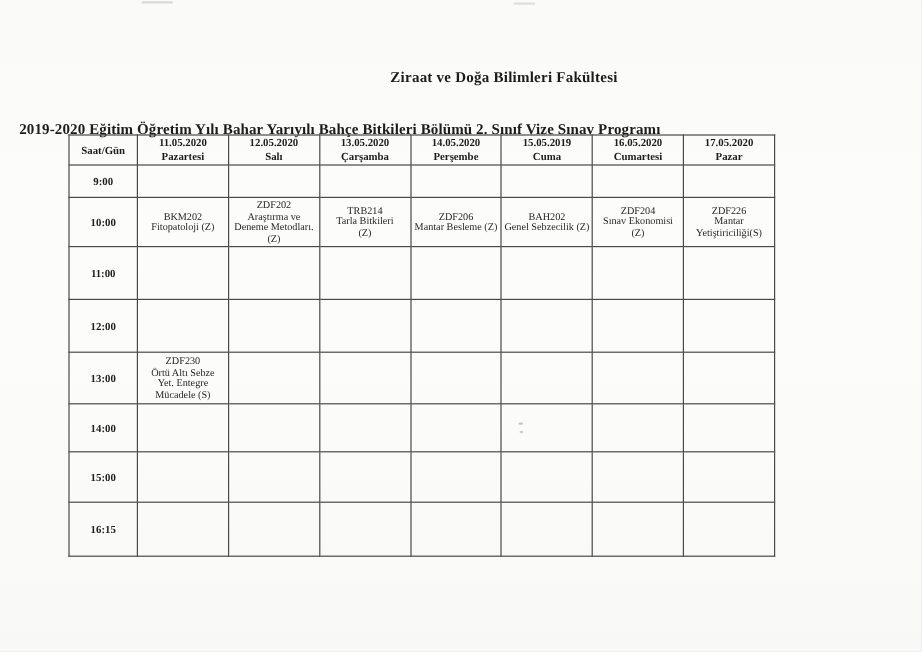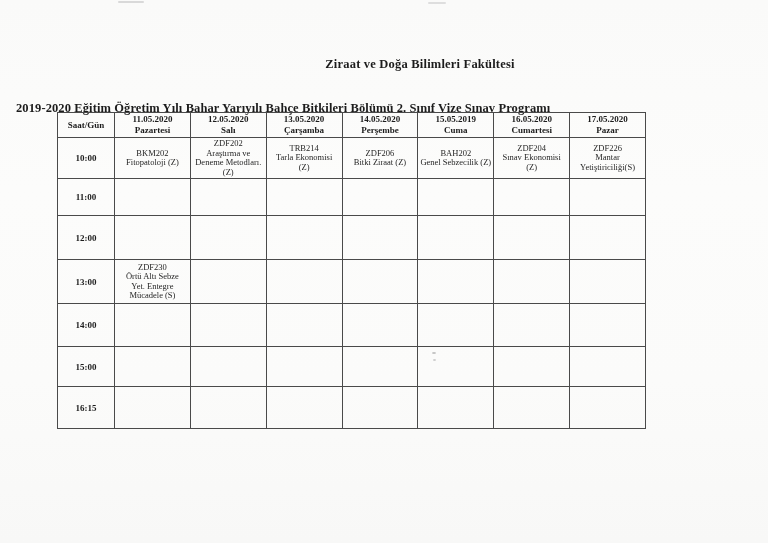--- a/index.html
+++ b/index.html
@@ -86,32 +86,42 @@
           <th>15.05.2019
 Cuma</th>
           <th>16.05.2020
 Cumartesi</th>
           <th>17.05.2020
 Pazar</th>
         </tr>
     </thead>
     <tbody>
         <tr>
+          <th class="time-cell">9:00</th>
+          <td></td>
+          <td></td>
+          <td></td>
+          <td></td>
+          <td></td>
+          <td></td>
+          <td></td>
+        </tr>
+        <tr>
           <th class="time-cell">10:00</th>
           <td>BKM202
 Fitopatoloji (Z)</td>
           <td>ZDF202
 Araştırma ve
 Deneme Metodları.
 (Z)</td>
           <td>TRB214
-Tarla Ekonomisi
+Tarla Bitkileri
 (Z)</td>
           <td>ZDF206
-Bitki Ziraat (Z)</td>
+Mantar Besleme (Z)</td>
           <td>BAH202
 Genel Sebzecilik (Z)</td>
           <td>ZDF204
 Sınav Ekonomisi (Z)</td>
           <td>ZDF226
 Mantar
 Yetiştiriciliği(S)</td>
         </tr>
         <tr>
           <th class="time-cell">11:00</th>

